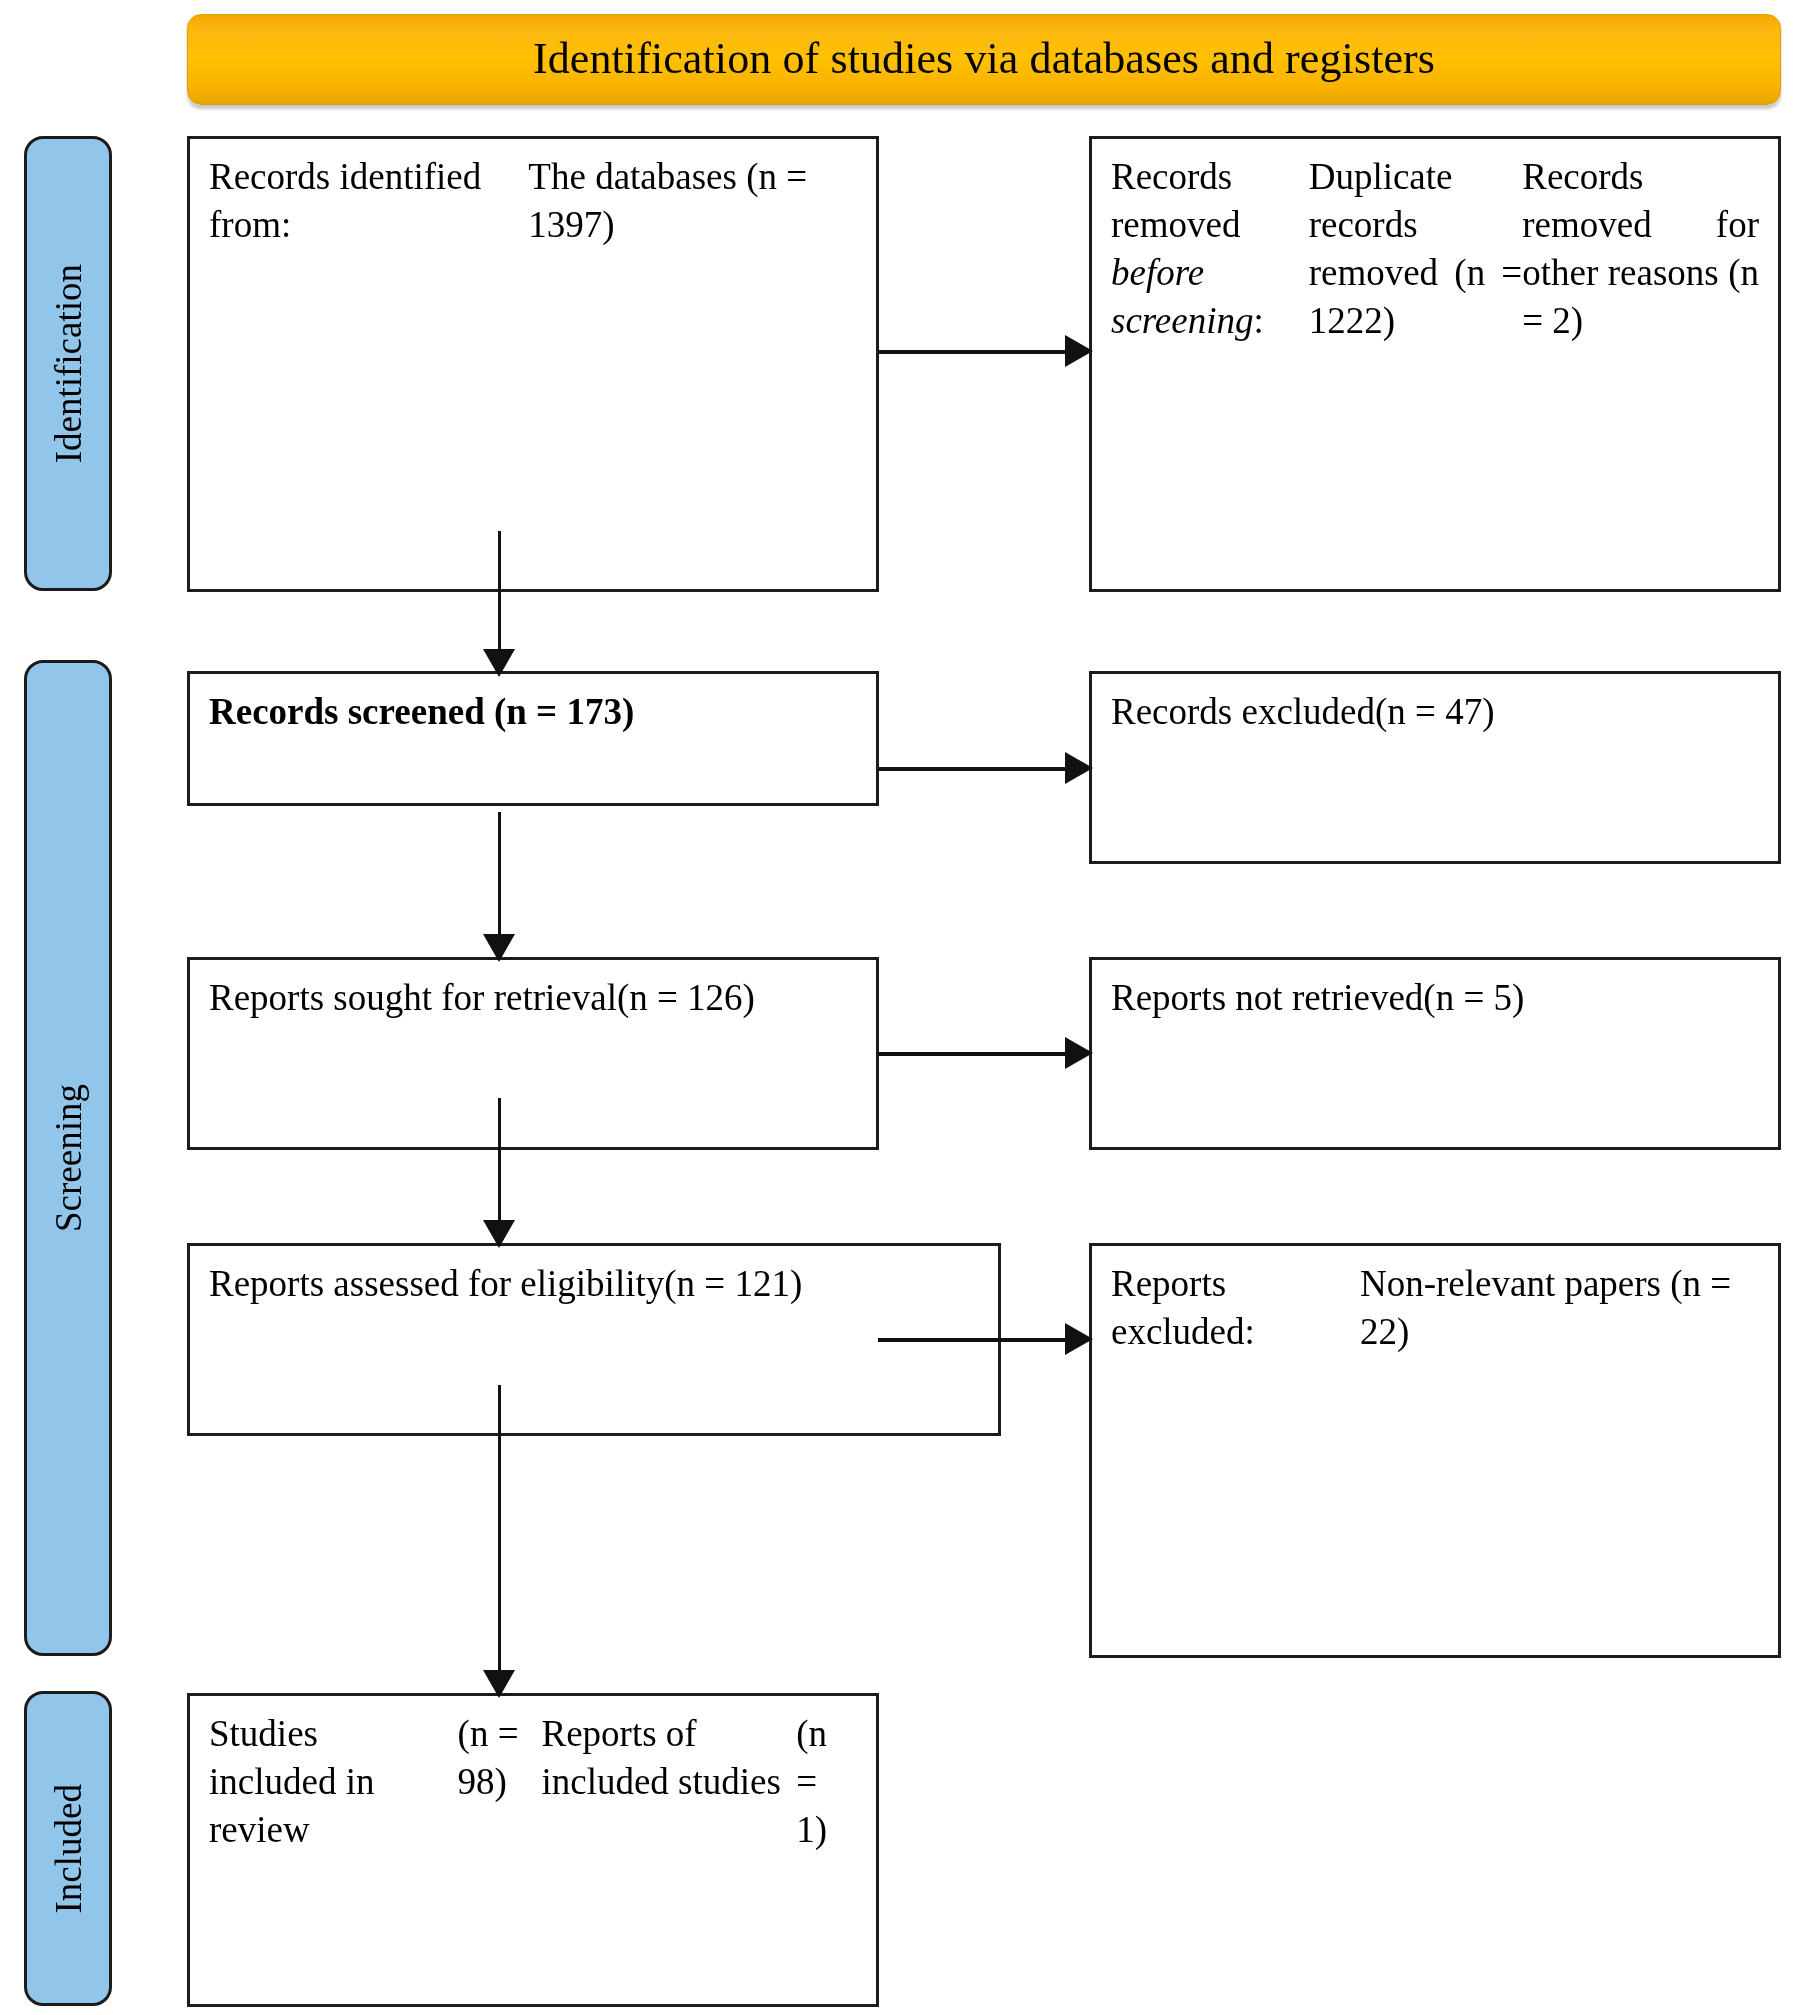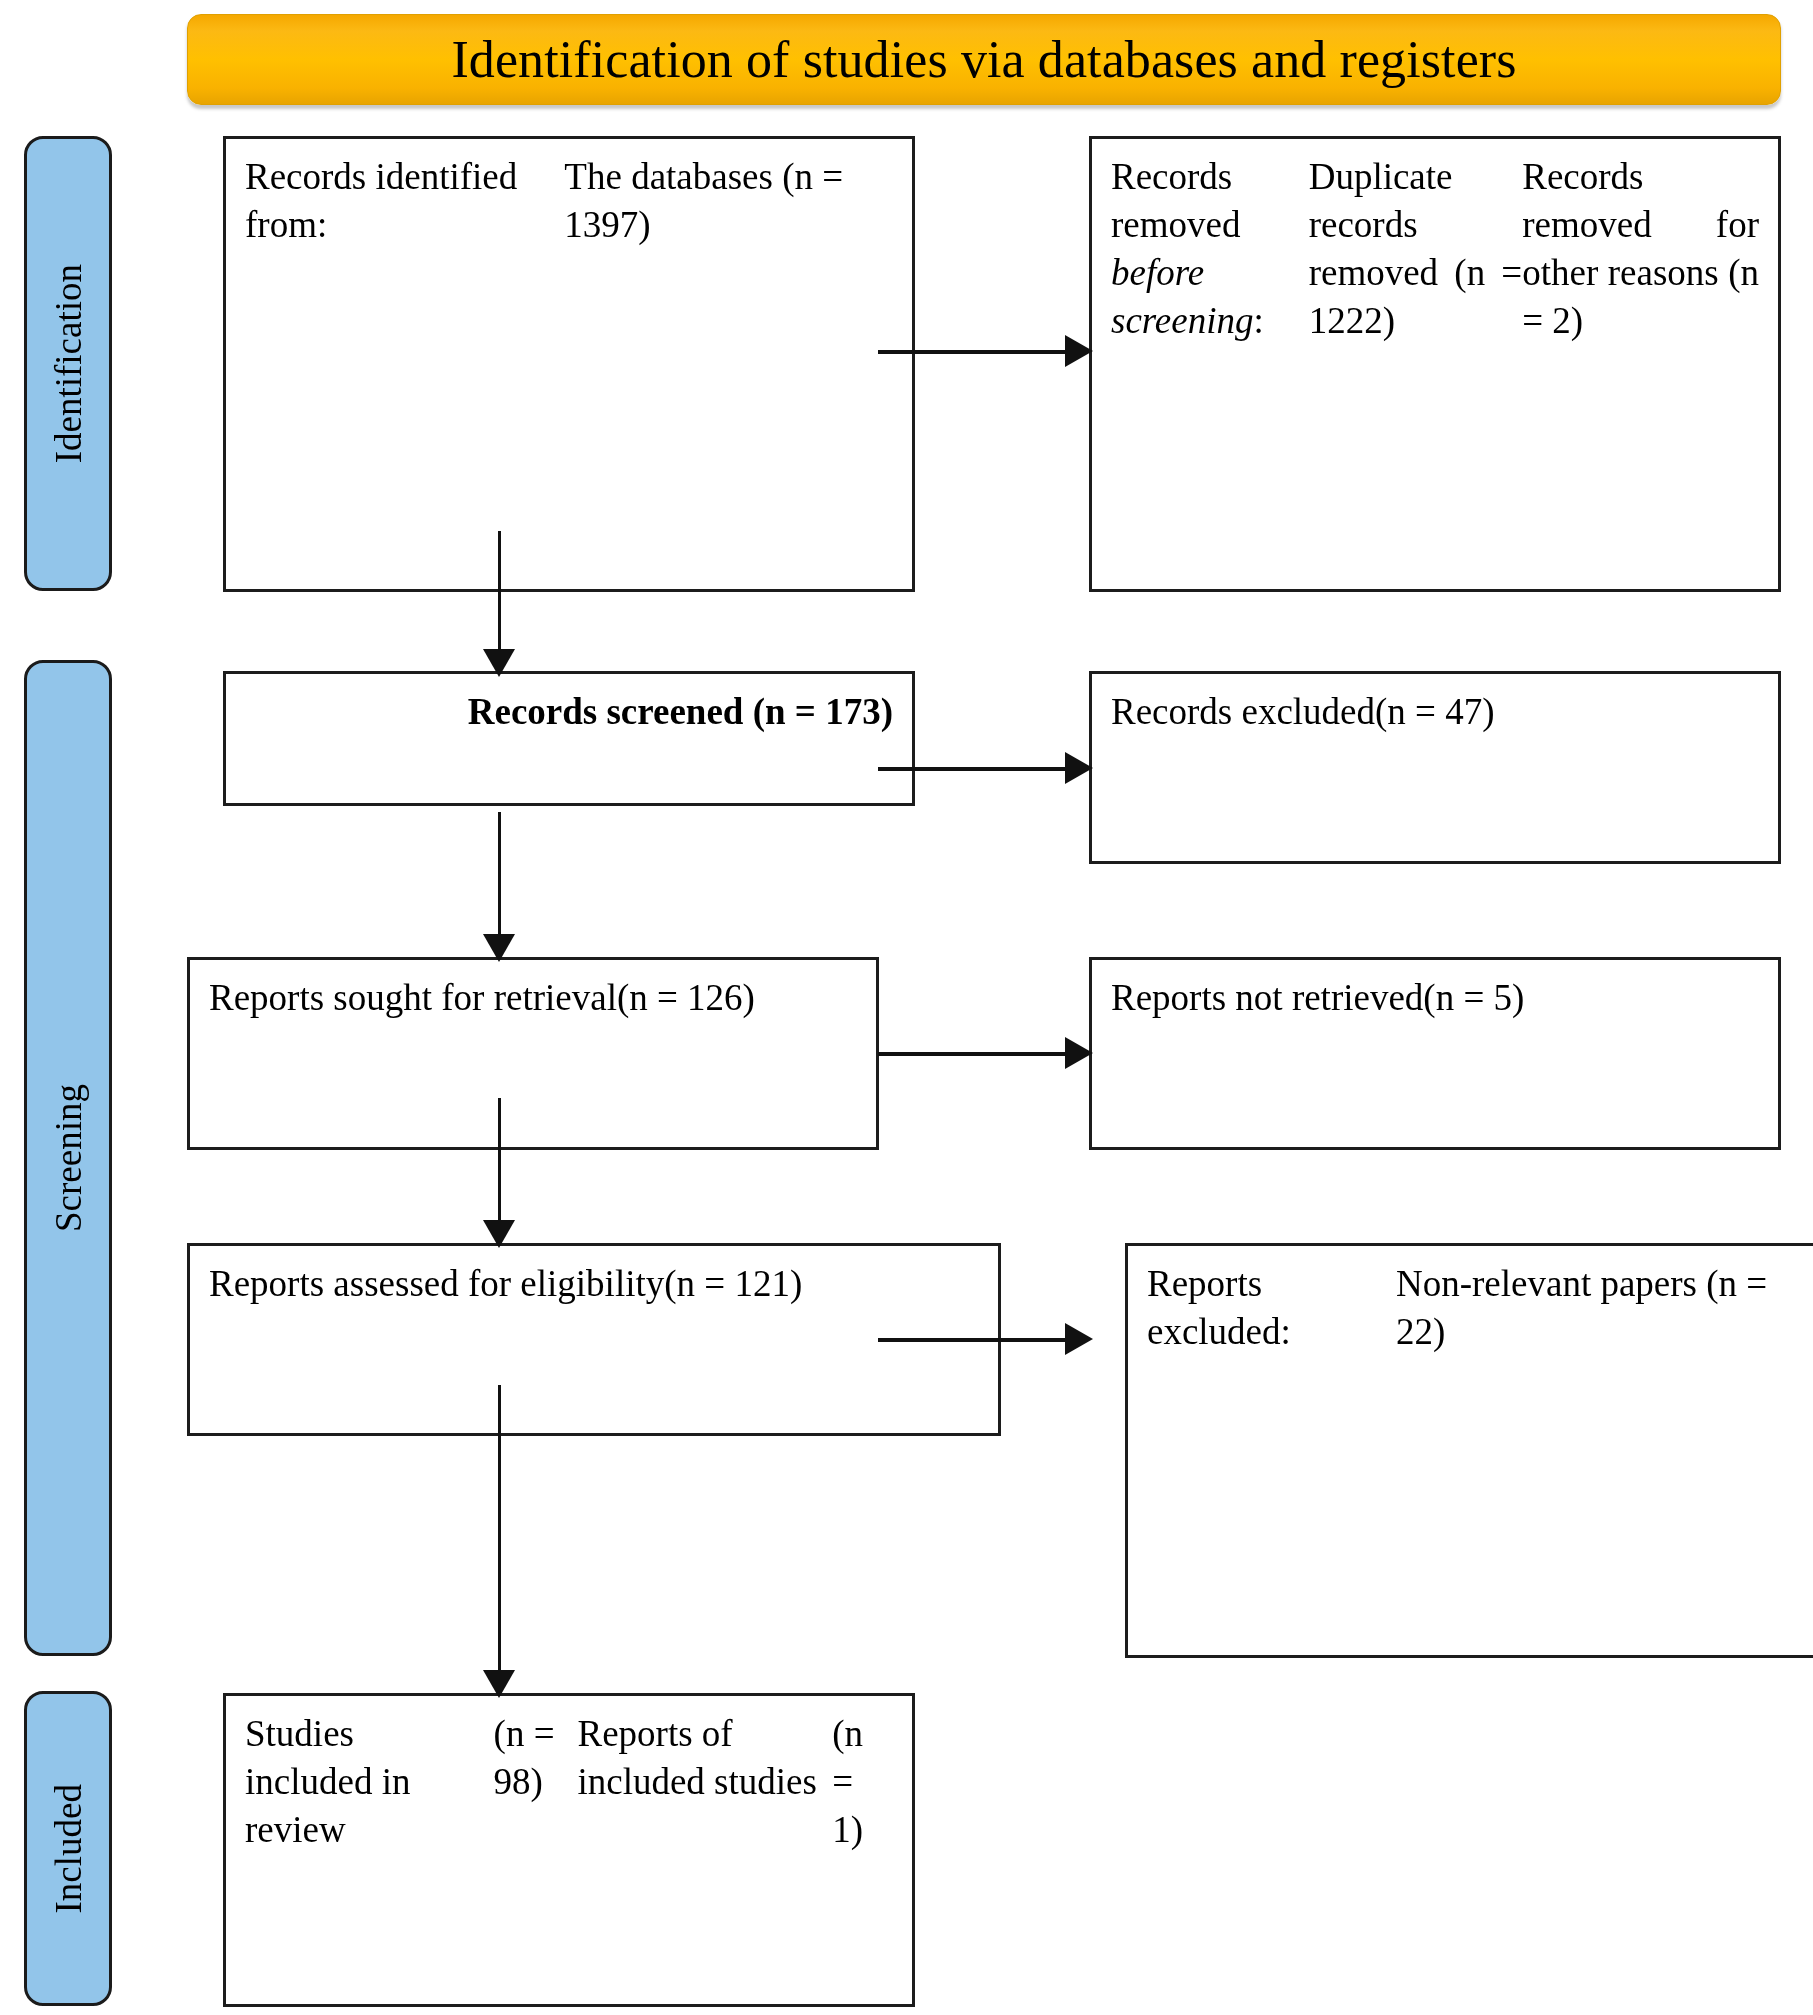--- a/index.html
+++ b/index.html
@@ -30,21 +30,21 @@
     background: linear-gradient(180deg, #f5a800 0%, #fcb913 18%, #ffc000 50%, #f9b200 82%, #e8a400 100%);
     border: 1.3px solid #e0a000;
     border-radius: 14px;
     box-shadow: 0 3.2px 3.2px rgba(0,0,0,0.22);
     display: flex;
     align-items: center;
     justify-content: center;
     box-sizing: border-box;
   }
   .header-title {
-    font-size: 52px;
+    font-size: 44px;
     line-height: 1.1;
     color: #000000;
     text-align: left;
     letter-spacing: 0.1px;
   }
 
   
   .phase {
     position: absolute;
     left: 24px;
@@ -72,21 +72,21 @@
   
   .box {
     position: absolute;
     background: #ffffff;
     border: 3.2px solid #1c1c1c;
     box-sizing: border-box;
     padding: 14px 19px;
     display: flex;
     flex-direction: row;
   }
-  .box.v-center { justify-content: flex-end; margin-left: 36px; }
+  .box.v-center { justify-content: space-between; }
   .box.v-top    { justify-content: flex-start; }
   .box-text {
     font-size: 37px;
     line-height: 1.30;
     color: #000000;
   }
   .box-text.justified {
     text-align: justify;
     text-align-last: left;
   }

